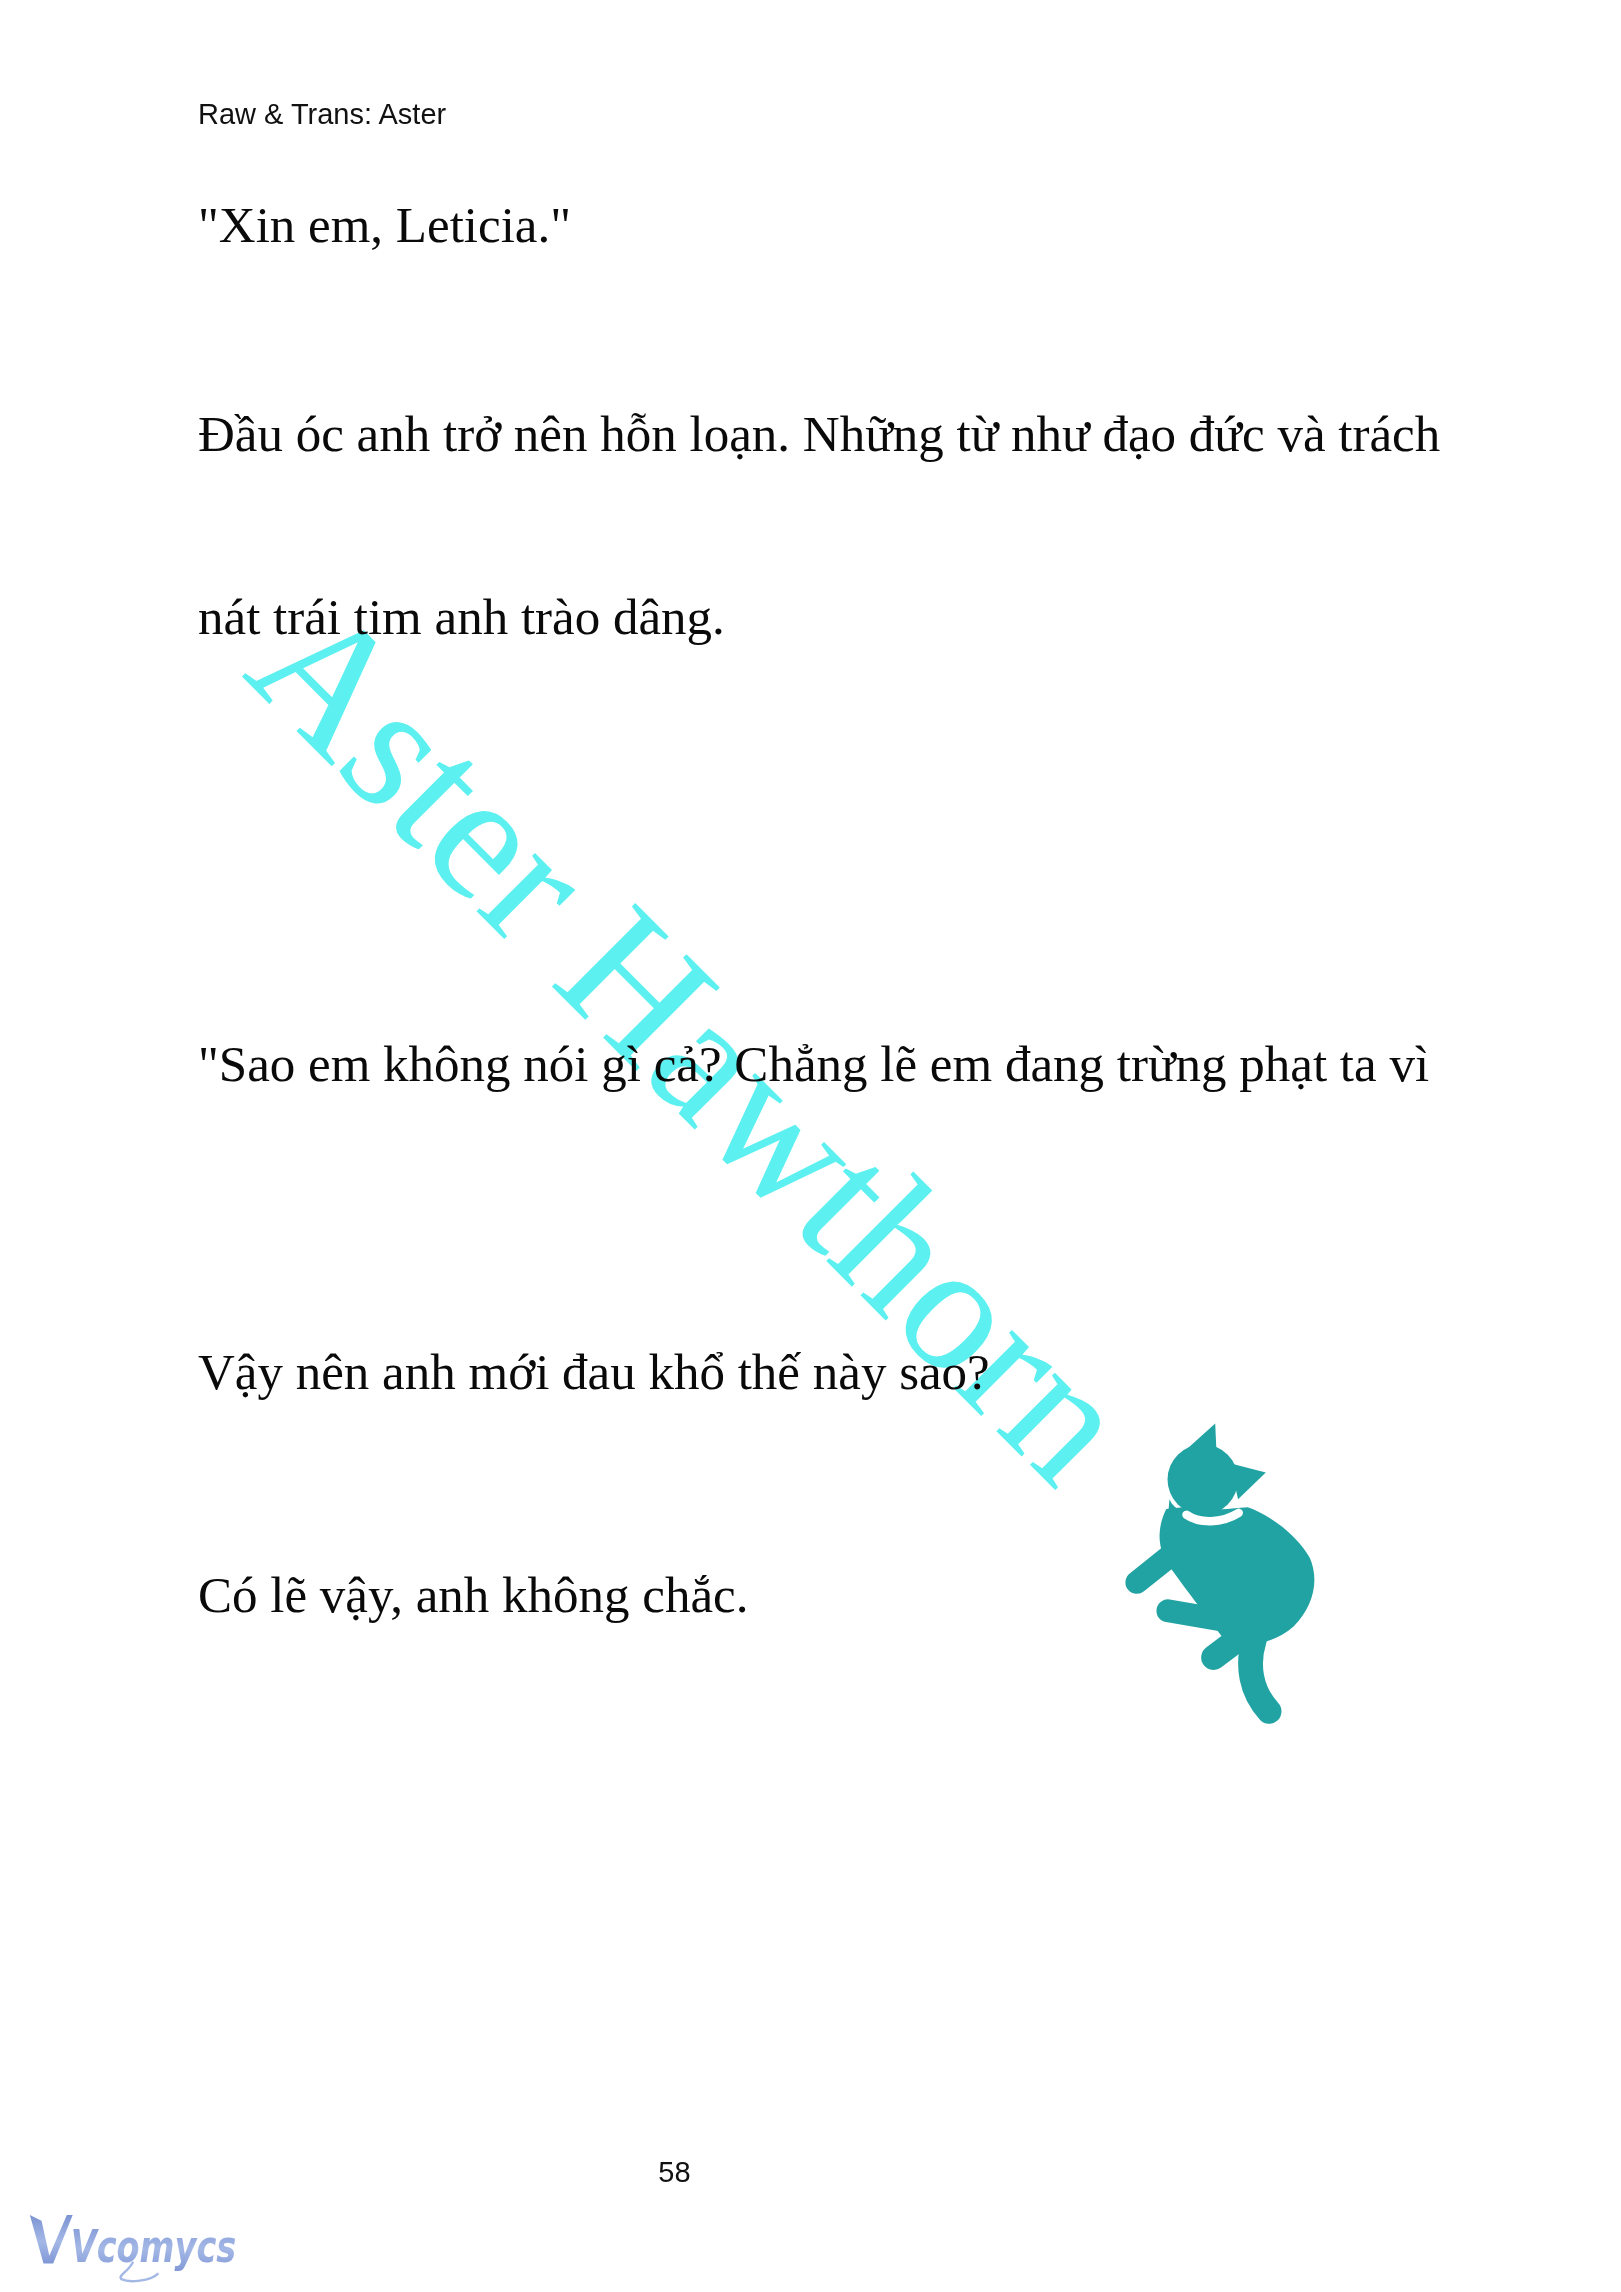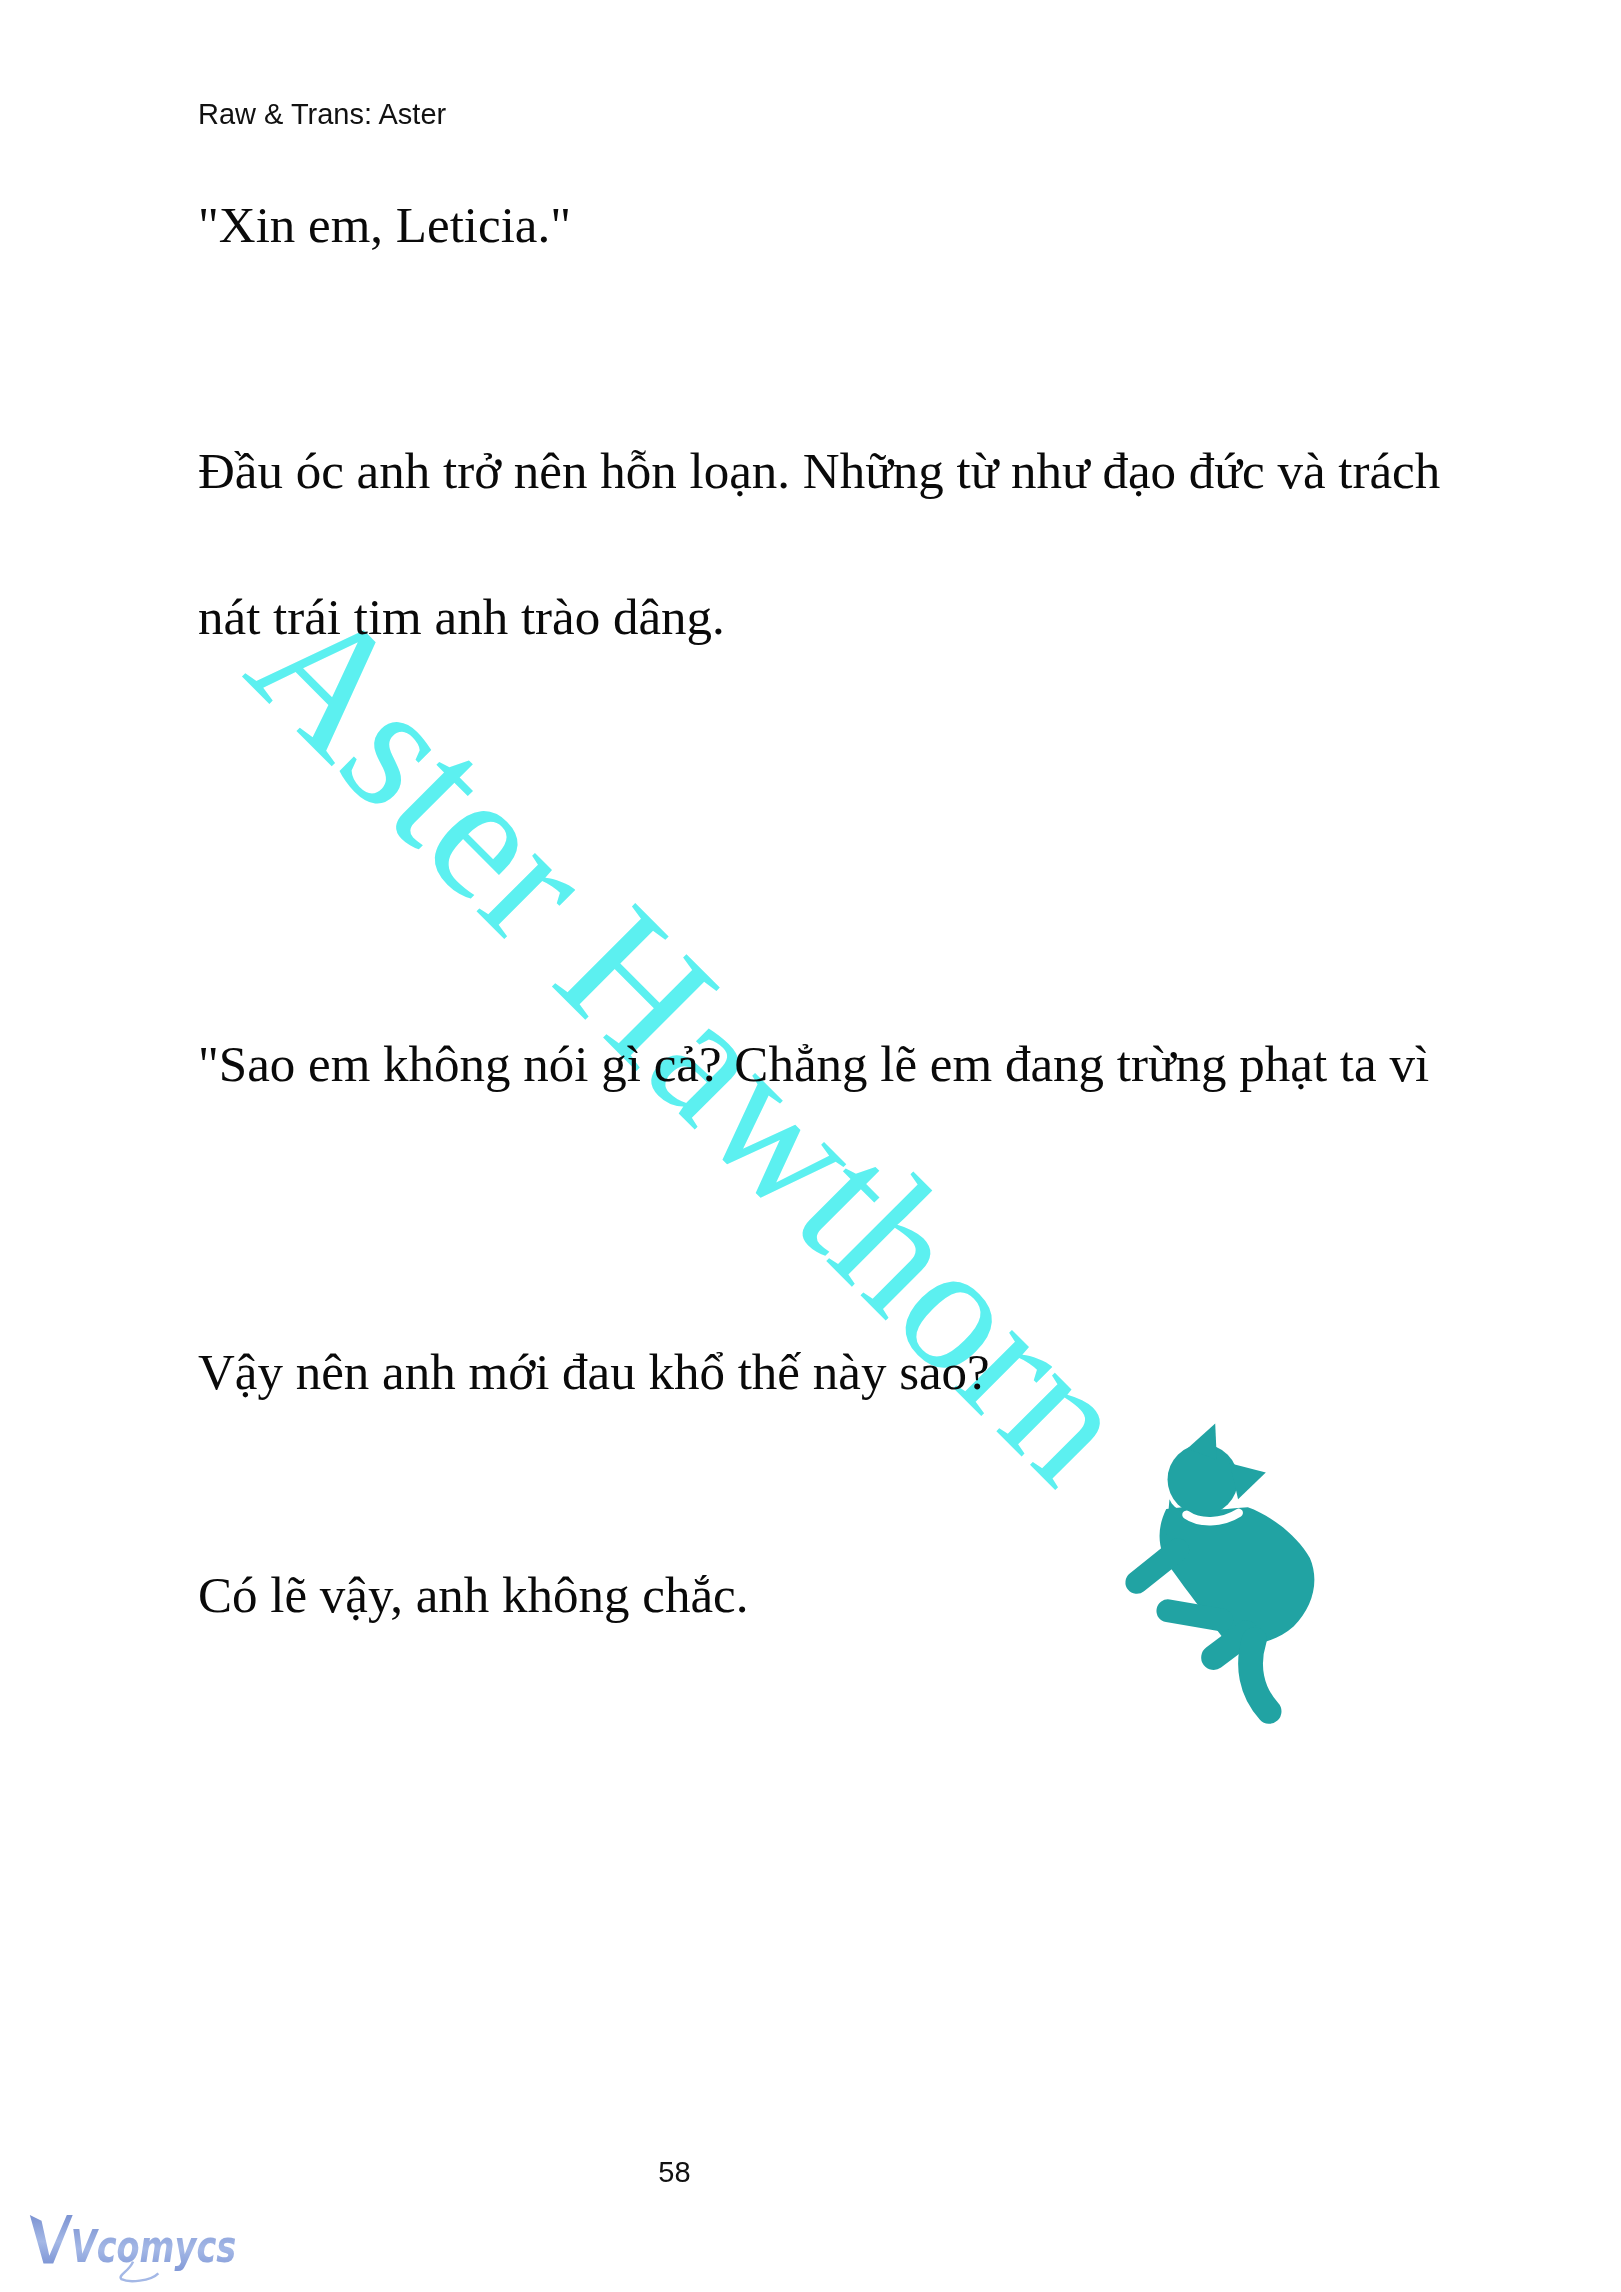--- a/index.html
+++ b/index.html
@@ -54,21 +54,21 @@
 <div class="page">
 
   <div class="header">Raw &amp; Trans: Aster</div>
 
   <div class="watermark">
     <span>Aster Hawthorn</span>
   </div>
 
   <div class="line" style="top:196px">"Xin em, Leticia."</div>
 
-  <div class="line" style="top:442px">Đầu óc anh trở nên hỗn loạn. Những từ như đạo đức và trách</div>
+  <div class="line" style="top:405px">Đầu óc anh trở nên hỗn loạn. Những từ như đạo đức và trách</div>
   <div class="line" style="top:588px">nát trái tim anh trào dâng.</div>
 
 
   <div class="line" style="top:1035px">"Sao em không nói gì cả? Chẳng lẽ em đang trừng phạt ta vì</div>
 
   <div class="line" style="top:1343px">Vậy nên anh mới đau khổ thế này sao?</div>
 
   <div class="line" style="top:1566px">Có lẽ vậy, anh không chắc.</div>
 
 

